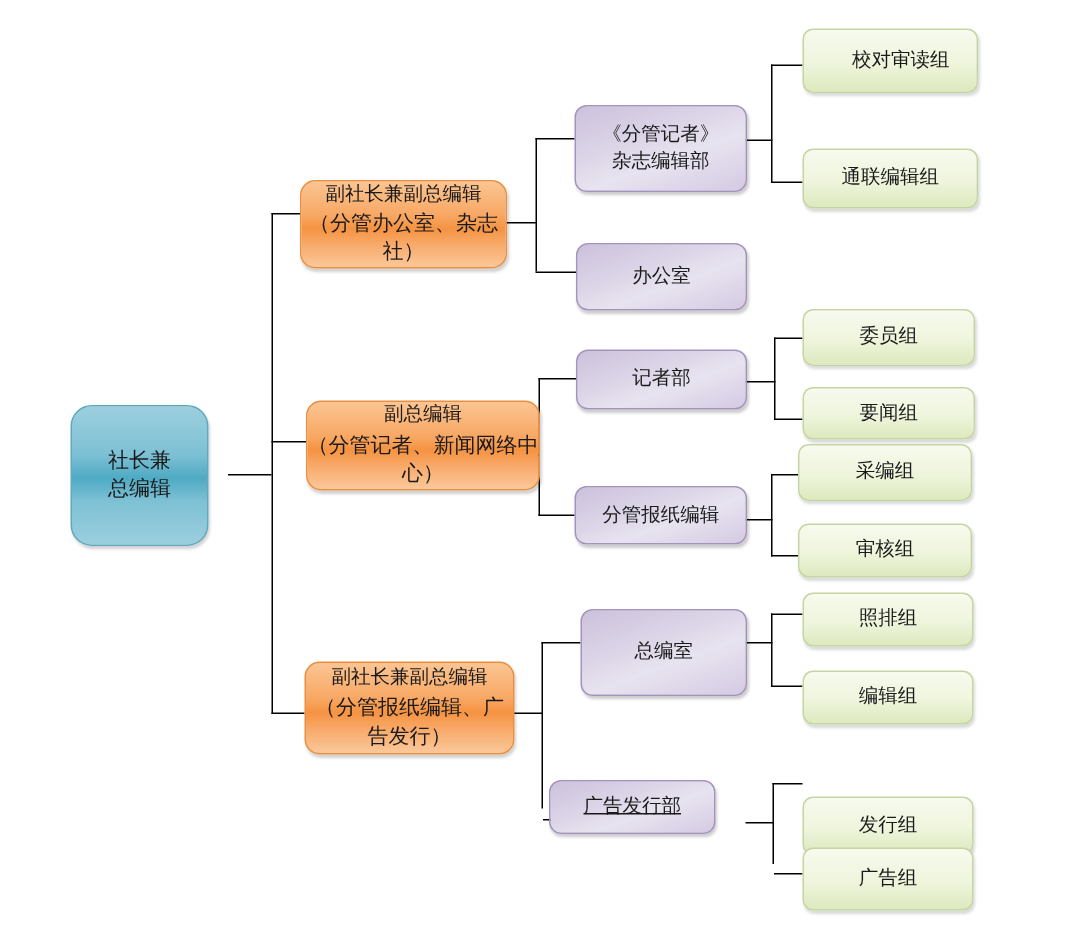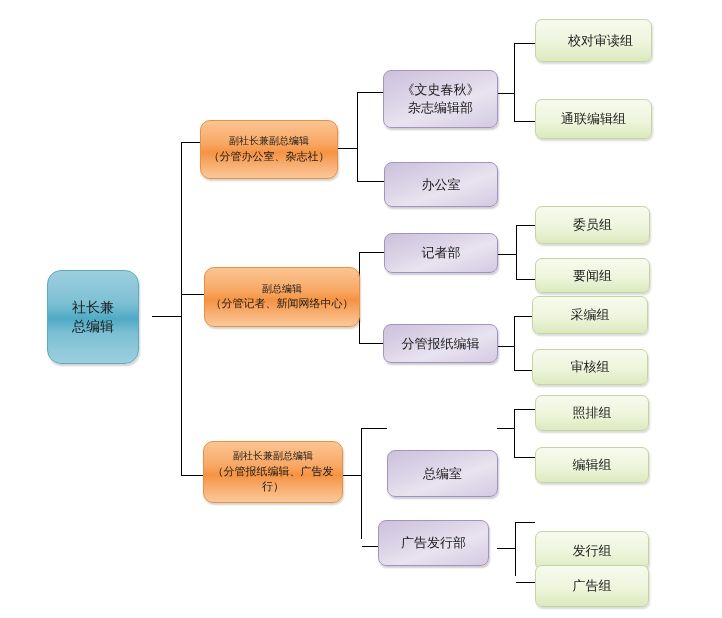--- a/index.html
+++ b/index.html
@@ -6,22 +6,22 @@
   body { width:722px; height:618px; position:relative; overflow:hidden;
          font-family:"DejaVu Sans", sans-serif; color:#1a1a1a; }
   .node { position:absolute; box-sizing:border-box; display:flex; flex-direction:column;
           align-items:center; justify-content:center; text-align:center; line-height:1.35; }
   .root { border-radius:14px; border:1px solid #5ea9bf;
           background:linear-gradient(180deg,#9ccfde 0%,#7dc0d4 35%,#4eaac4 52%,#7dc0d4 68%,#9ccfde 100%);
           font-size:14px; box-shadow:1px 2px 2px rgba(0,0,0,0.18); }
   .l1 { border-radius:10px; border:1px solid #e98f3f;
         background:linear-gradient(180deg,#fbc593 0%,#f8a763 40%,#f59342 55%,#f8ab6c 75%,#fbc89a 100%);
         box-shadow:1px 2px 2px rgba(0,0,0,0.18); }
-  .l1 .t { font-size:10px; }
-  .l1 .s { font-size:11px; margin-top:2px; }
+  .l1 .t { font-size:13px; }
+  .l1 .s { font-size:14px; margin-top:2px; }
   .l2 { border-radius:8px; border:1px solid #a494bd;
         background:linear-gradient(160deg,#ccc1dc 0%,#ddd6e8 40%,#e8e3f0 60%,#d4cae2 100%);
         font-size:13px; box-shadow:1px 2px 2px rgba(0,0,0,0.2); }
   .l3 { border-radius:7px; border:1px solid #c3d5a0;
         background:linear-gradient(180deg,#f7faee 0%,#eef5dc 55%,#dde9be 100%);
         font-size:13px; box-shadow:1px 2px 2px rgba(0,0,0,0.15);text-align:right; }
   .ln { position:absolute; background:#000; }
   .h { height:1px; }
   .v { width:1px; }
 </style>
@@ -89,36 +89,36 @@
 <div class="node l1" style="left:204px;top:267px;width:156px;height:60px;">
   <span class="t">副总编辑</span>
   <span class="s">（分管记者、新闻网络中心）</span>
 </div>
 <div class="node l1" style="left:203px;top:441px;width:140px;height:62px;">
   <span class="t">副社长兼副总编辑</span>
   <span class="s">（分管报纸编辑、广告发行）</span>
 </div>
 
 <div class="node l2" style="left:383px;top:70px;width:115px;height:58px;">
-  <span>《文史春秋》</span>
+  <span>《分管记者》</span>
   <span>杂志编辑部</span>
 </div>
 <div class="node l2" style="left:384px;top:162px;width:114px;height:45px;">
   <span>办公室</span>
 </div>
 <div class="node l2" style="left:384px;top:233px;width:114px;height:40px;">
   <span>记者部</span>
 </div>
 <div class="node l2" style="left:383px;top:324px;width:115px;height:39px;">
   <span>分管报纸编辑</span>
 </div>
-<div class="node l2" style="left:387px;top:406px;width:111px;height:47px;margin-top:44px;">
+<div class="node l2" style="left:387px;top:406px;width:111px;height:58px;">
   <span>总编室</span>
 </div>
-<div class="node l2" style="left:378px;top:520px;width:111px;height:46px;">
+<div class="node l2" style="left:366px;top:520px;width:111px;height:36px;text-decoration:underline;">
   <span>广告发行部</span>
 </div>
 
 <div class="node l3" style="left:535px;top:19px;width:117px;height:43px;">
   <span style="padding-left:14px;">校对审读组</span>
 </div>
 <div class="node l3" style="left:535px;top:99px;width:117px;height:40px;">
   <span>通联编辑组</span>
 </div>
 <div class="node l3" style="left:535px;top:206px;width:115px;height:38px;">

